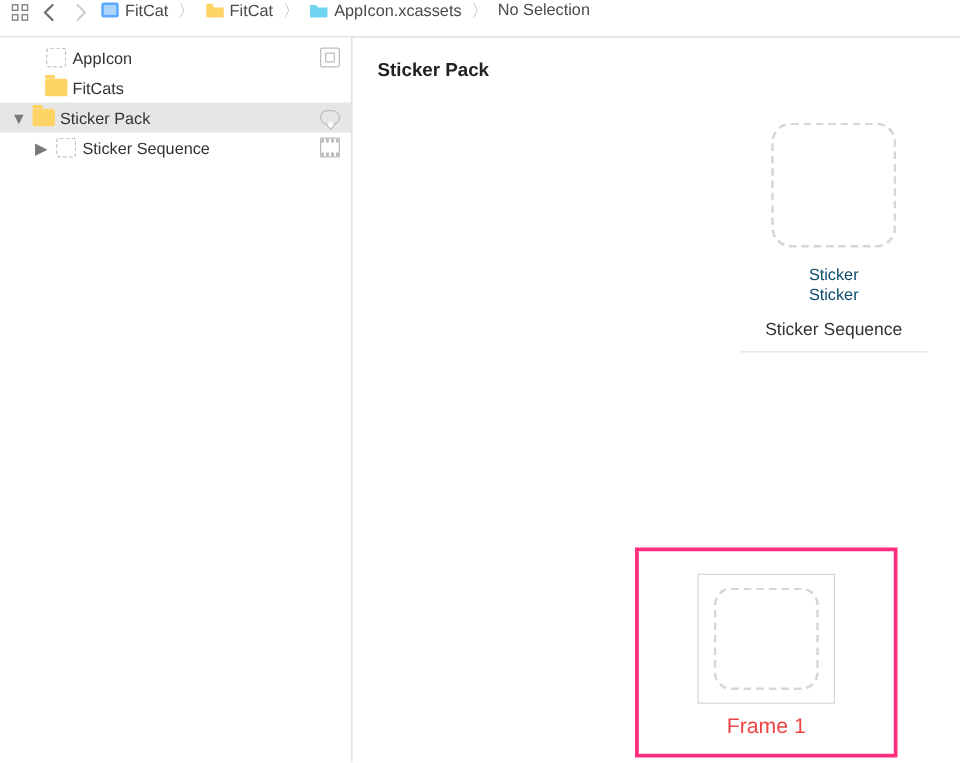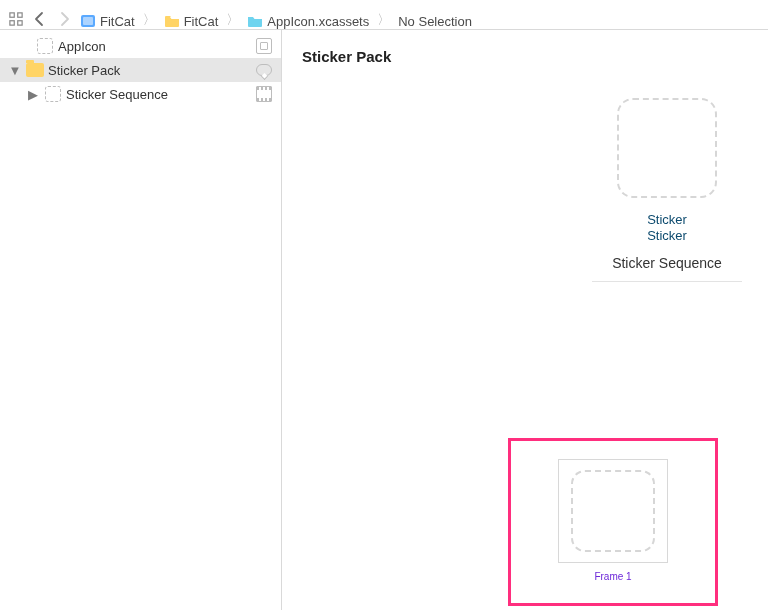--- a/index.html
+++ b/index.html
@@ -10,21 +10,21 @@
     color: #333;
     background: #fff;
     width: 768px;
     height: 610px;
     overflow: hidden;
   }
   
   .toolbar {
     height: 30px;
     display: flex;
-    align-items: flex-end;
+    align-items: flex-start;
     border-bottom: 1px solid #d9d9d9;
     padding: 0 6px;
     gap: 4px;
     color: #4a4a4a;
   }
   .tb-btn {
     width: 20px; height: 20px;
     display: flex; align-items: center; justify-content: center;
     color: #6e6e6e;
   }
@@ -153,22 +153,22 @@
     border: 1px solid #d8d8d8;
     display:flex; align-items:center; justify-content:center;
   }
   .frame-inner {
     width: 84px; height: 82px;
     border: 2px dashed #d6d6d6;
     border-radius: 14px;
   }
   .frame-label {
     margin-top: 8px;
-    color: #6d28d9;
-    font-size: 10px;
+    color: #ef4444;
+    font-size: 17px;
   }
 </style>
 </head>
 <body>
 
 <div class="toolbar">
   <div class="tb-btn grid-btn">
     <svg viewBox="0 0 16 16">
         <g fill="none" stroke="#8a8a8a" stroke-width="1.4">
       <rect x="1" y="1" width="5" height="5"></rect>
@@ -228,20 +228,28 @@
       <span class="disclosure"></span>
       <span class="icon">
           <span class="dashed-square"></span>
         </span>
       <span class="label">AppIcon</span>
       <span class="right-icon">
           <span class="lib-icon"></span>
         </span>
     </div>
 
+    <div class="tree-row indent-0">
+      <span class="disclosure"></span>
+      <span class="icon">
+          <span class="folder-yellow-small"></span>
+        </span>
+      <span class="label">FitCats</span>
+      <span class="right-icon"></span>
+    </div>
 
     <div class="tree-row indent-1 selected">
       <span class="disclosure">▼</span>
       <span class="icon">
           <span class="folder-yellow-small"></span>
         </span>
       <span class="label">Sticker Pack</span>
       <span class="right-icon">
           <span class="bubble"></span>
         </span>

